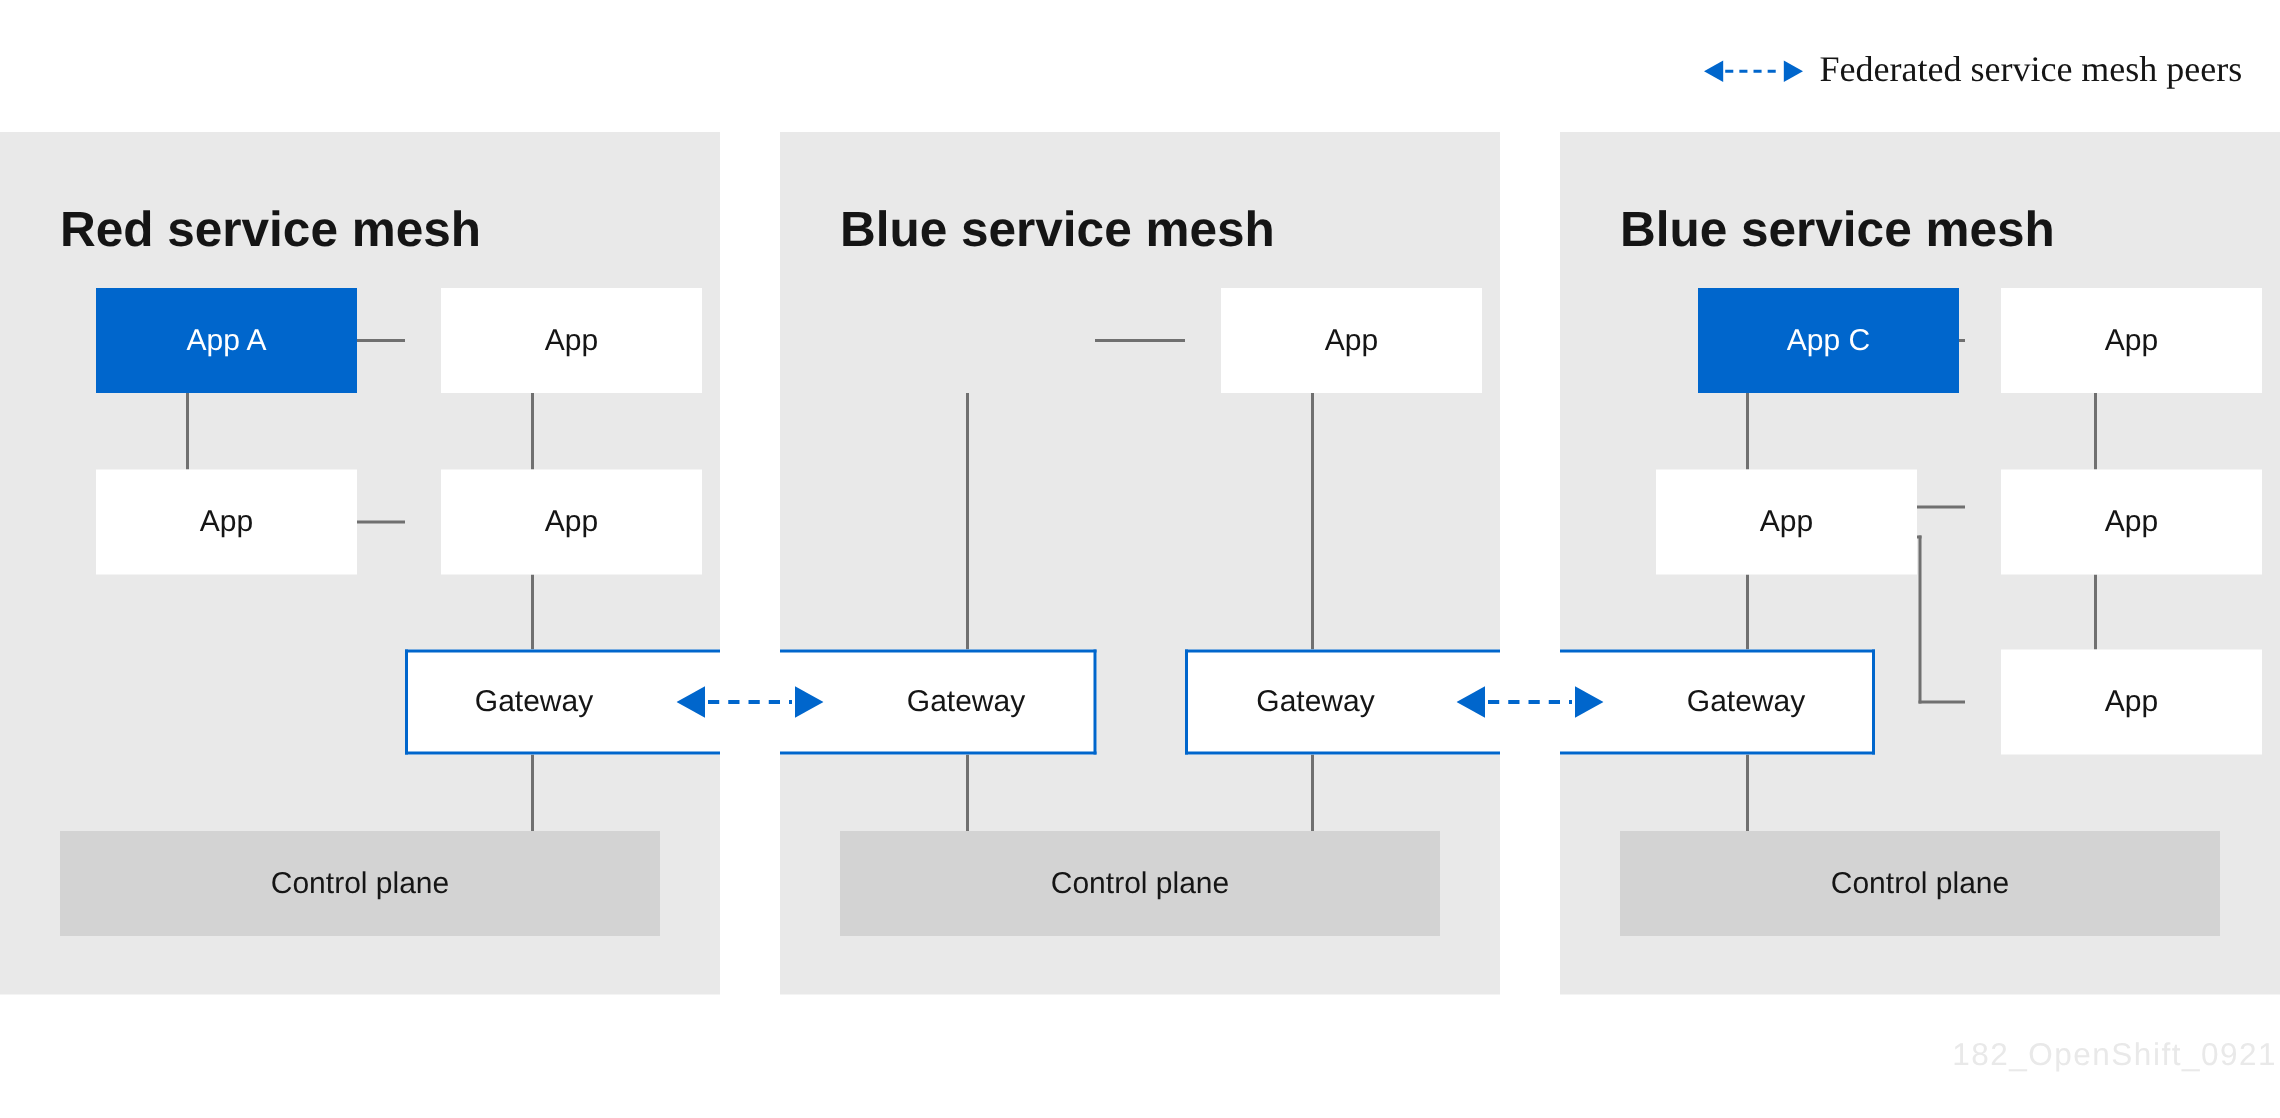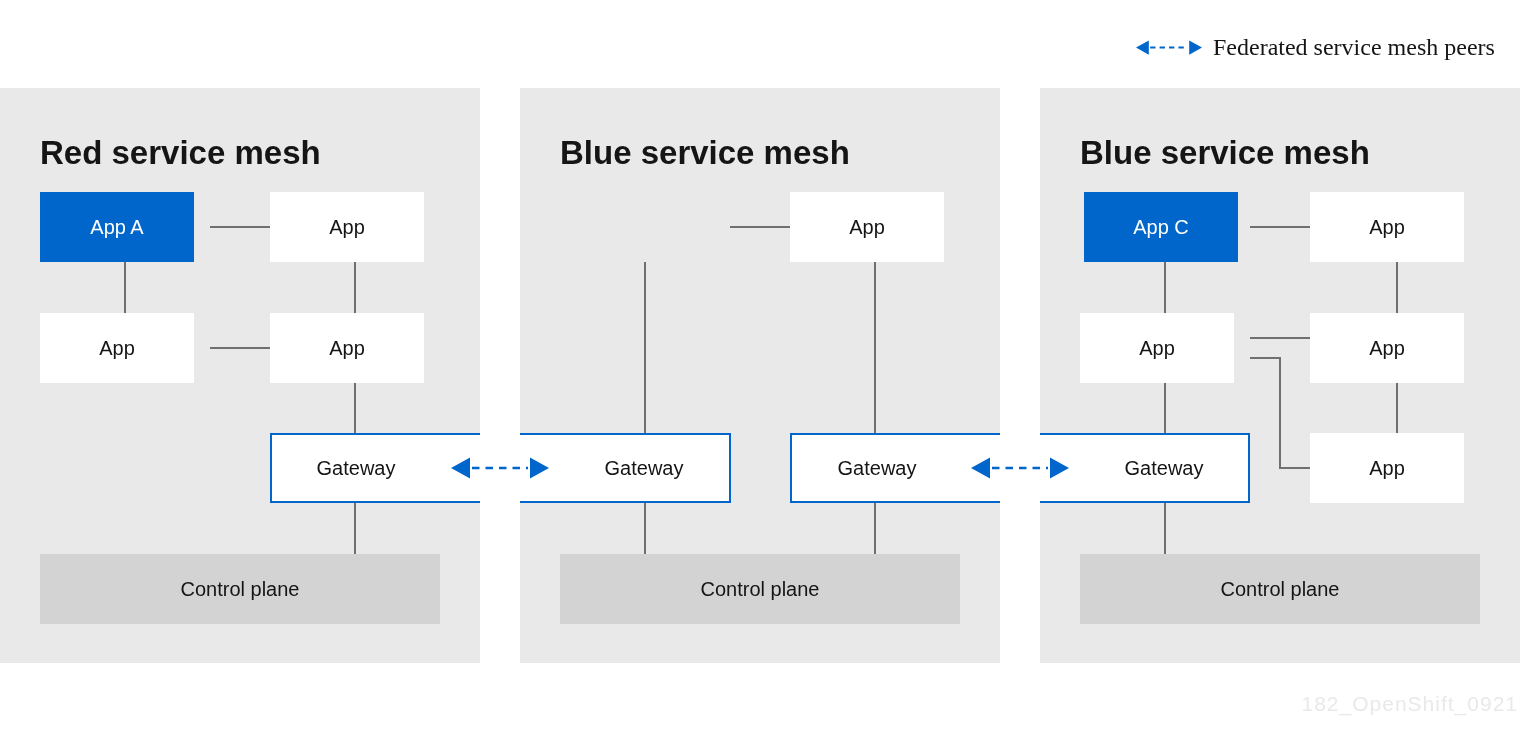--- a/index.html
+++ b/index.html
@@ -4,22 +4,22 @@
 <style>
   :root{
     --accent:#0066cc; --panel:#e9e9e9; --cp:#d3d3d3; --line:#707070;
     --text:#151515; --wm:#e9e9e9; --node:#ffffff;
   }
   *{box-sizing:border-box;margin:0;padding:0}
   body{background:#ffffff;font-family:"Liberation Sans",sans-serif;}
   .stage{position:relative;width:1520px;height:745px;background:#ffffff;overflow:hidden;}
   .panel{position:absolute;top:88px;width:480px;height:575px;background:var(--panel);}
   .panel-title{position:absolute;left:40px;top:46px;font-size:33px;font-weight:bold;color:var(--text);white-space:nowrap;}
-  .box{position:absolute;width:154px;height:70px;background:var(--node);display:flex;align-items:center;justify-content:center;
-       font-size:20px;color:var(--text);z-index:2;white-space:nowrap;}
+  .box{position:absolute;width:174px;height:70px;background:var(--node);display:flex;align-items:center;justify-content:center;
+       font-size:20px;color:var(--text);z-index:2;white-space:nowrap;margin-left:24px;}
   .box.blue{background:var(--accent);color:#ffffff;}
   .gw{position:absolute;height:70px;background:var(--node);border:2px solid var(--accent);z-index:2;}
   .gw.cut-right{border-right:none;}
   .gw.cut-left{border-left:none;}
   .gw-label{position:absolute;top:0;bottom:0;display:flex;align-items:center;justify-content:center;
             font-size:20px;color:var(--text);white-space:nowrap;}
   .cp{position:absolute;width:400px;height:70px;background:var(--cp);display:flex;align-items:center;justify-content:center;
       font-size:20px;color:var(--text);z-index:2;white-space:nowrap;}
   .ln{position:absolute;background:var(--line);z-index:1;}
   .fed-arrow{position:absolute;z-index:3;}
@@ -88,21 +88,21 @@
 
   <div class="box" style="left:790px;top:192px">App</div>
   <div class="gw cut-left" style="left:520px;top:433px;width:211px">
     <span class="gw-label" style="right:0;width:170px">Gateway</span>
   </div>
   <div class="gw cut-right" style="left:790px;top:433px;width:210px">
     <span class="gw-label" style="left:0;width:170px">Gateway</span>
   </div>
   <div class="cp" style="left:560px;top:554px">Control plane</div>
 
-  <div class="box blue" style="left:1084px;top:192px">App C</div>
+  <div class="box blue" style="left:1108px;top:192px">App C</div>
   <div class="box" style="left:1310px;top:192px">App</div>
   <div class="box" style="left:1080px;top:313px">App</div>
   <div class="box" style="left:1310px;top:313px">App</div>
   <div class="box" style="left:1310px;top:433px">App</div>
   <div class="gw cut-left" style="left:1040px;top:433px;width:210px">
     <span class="gw-label" style="right:0;width:168px">Gateway</span>
   </div>
   <div class="cp" style="left:1080px;top:554px">Control plane</div>
 
   <svg class="fed-arrow" style="left:451px;top:454px" width="98" height="28" viewBox="0 0 98 28">

